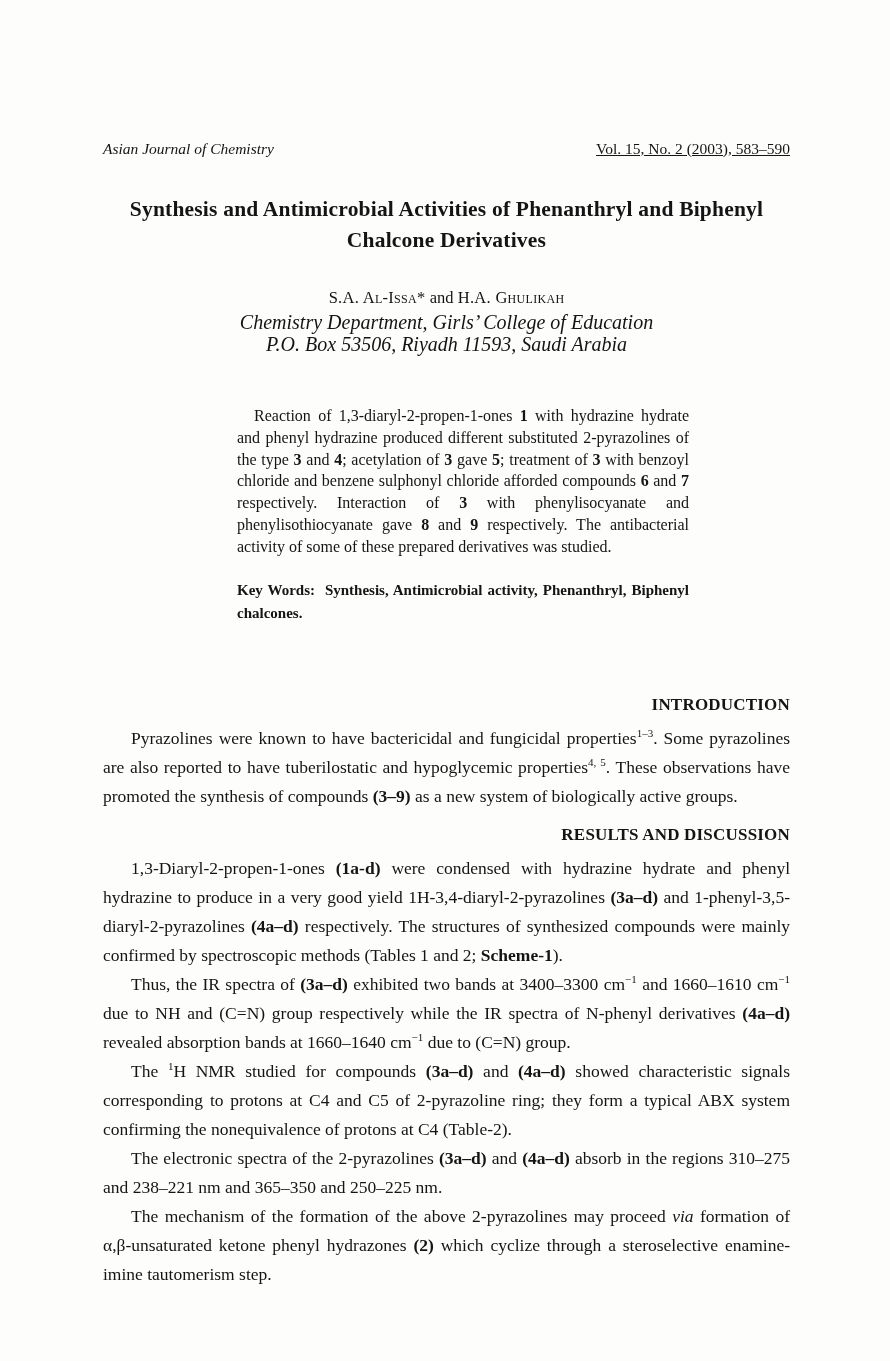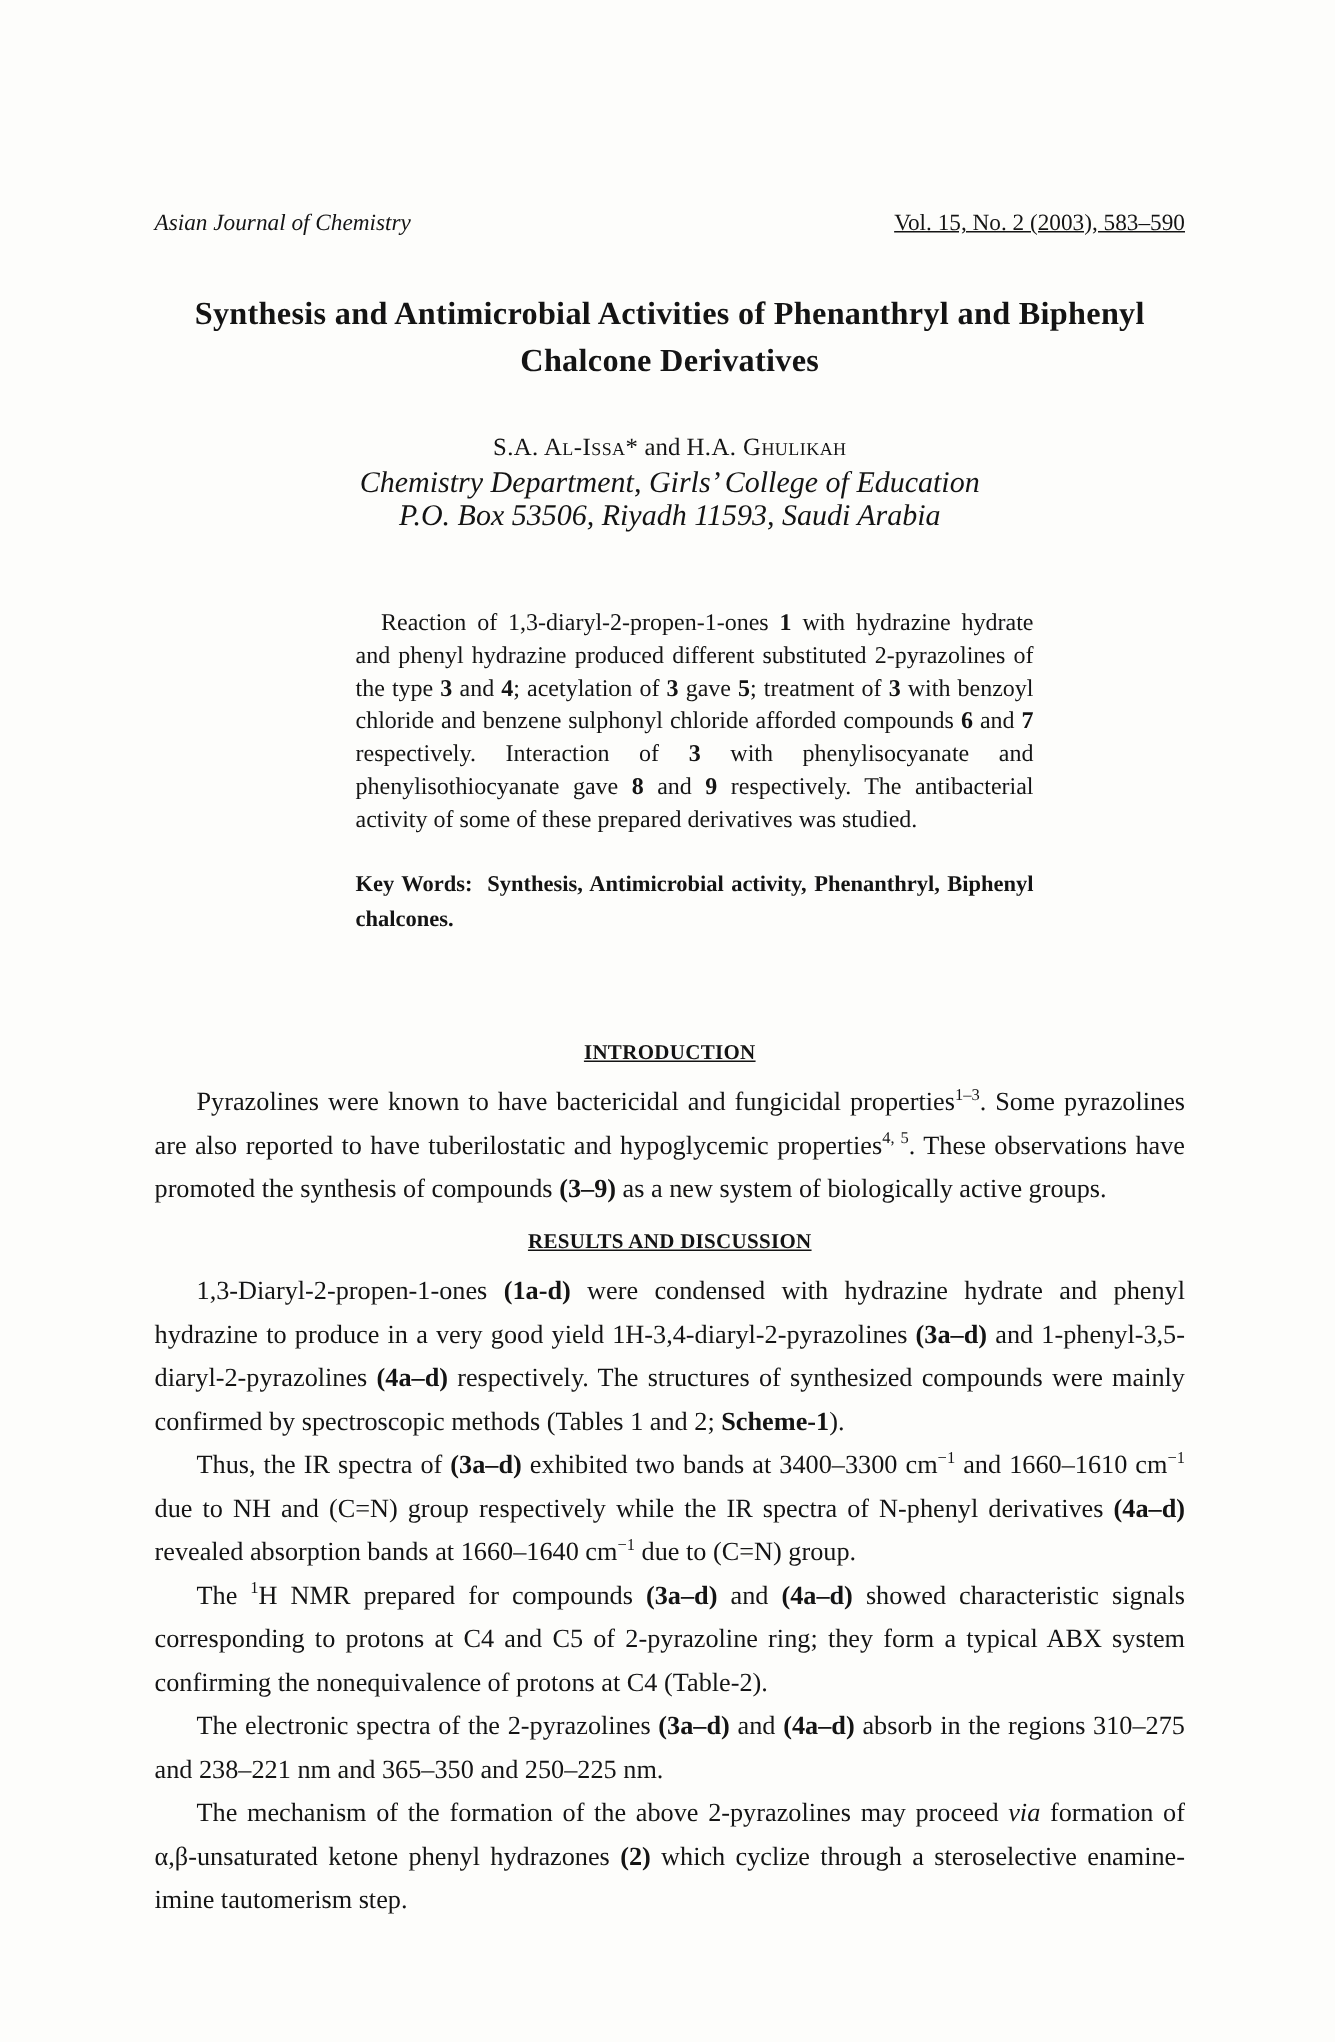--- a/index.html
+++ b/index.html
@@ -66,26 +66,25 @@
   .keywords {
     margin: 21px 0 0 134px;
     width: 452px;
     font-size: 15px;
     line-height: 23px;
     text-align: justify;
     font-weight: bold;
   }
 
   h2.section {
-    text-align: center;
-    font-size: 14px;
+    text-align: right;
+    font-size: 17px;
     font-weight: bold;
     margin: 14px 0 9px;
     letter-spacing: 0.2px;
-    text-decoration: underline;
   }
   h2.section.intro { margin-top: 70px; }
 
   p.body {
     margin: 0;
     font-size: 17.5px;
     line-height: 29px;
     text-align: justify;
     text-indent: 28px;
   }
@@ -118,17 +117,17 @@
   <div class="abstract"><span>Reaction of 1,3-diaryl-2-propen-1-ones </span><span style="font-weight: bold;">1</span><span> with hydrazine hydrate and phenyl hydrazine produced different substituted 2-pyrazolines of the type </span><span style="font-weight: bold;">3</span><span> and </span><span style="font-weight: bold;">4</span><span>; acetylation of </span><span style="font-weight: bold;">3</span><span> gave </span><span style="font-weight: bold;">5</span><span>; treatment of </span><span style="font-weight: bold;">3</span><span> with benzoyl chloride and benzene sulphonyl chloride afforded compounds </span><span style="font-weight: bold;">6</span><span> and </span><span style="font-weight: bold;">7</span><span> respectively. Interaction of </span><span style="font-weight: bold;">3</span><span> with phenylisocyanate and phenylisothiocyanate gave </span><span style="font-weight: bold;">8</span><span> and </span><span style="font-weight: bold;">9</span><span> respectively. The antibacterial activity of some of these prepared derivatives was studied.</span></div>
 
   <div class="keywords"><span style="font-weight: bold;">Key Words:&nbsp; Synthesis, Antimicrobial activity, Phenanthryl, Biphenyl chalcones.</span></div>
 
   <h2 class="section intro">INTRODUCTION</h2>
   <p class="body"><span>Pyrazolines were known to have bactericidal and fungicidal properties</span><sup>1–3</sup><span>. Some pyrazolines are also reported to have tuberilostatic and hypoglycemic properties</span><sup>4, 5</sup><span>. These observations have promoted the synthesis of compounds </span><span style="font-weight: bold;">(3–9)</span><span> as a new system of biologically active groups.</span></p>
 
   <h2 class="section">RESULTS AND DISCUSSION</h2>
   <p class="body"><span>1,3-Diaryl-2-propen-1-ones </span><span style="font-weight: bold;">(1a-d)</span><span> were condensed with hydrazine hydrate and phenyl hydrazine to produce in a very good yield 1H-3,4-diaryl-2-pyrazolines </span><span style="font-weight: bold;">(3a–d)</span><span> and 1-phenyl-3,5-diaryl-2-pyrazolines </span><span style="font-weight: bold;">(4a–d)</span><span> respectively. The structures of synthesized compounds were mainly confirmed by spectroscopic methods (Tables 1 and 2; </span><span style="font-weight: bold;">Scheme-1</span><span>).</span></p>
   <p class="body"><span>Thus, the IR spectra of </span><span style="font-weight: bold;">(3a–d)</span><span> exhibited two bands at 3400–3300 cm</span><sup>−1</sup><span> and 1660–1610 cm</span><sup>−1</sup><span> due to NH and (C=N) group respectively while the IR spectra of N-phenyl derivatives </span><span style="font-weight: bold;">(4a–d)</span><span> revealed absorption bands at 1660–1640 cm</span><sup>−1</sup><span> due to (C=N) group.</span></p>
-  <p class="body"><span>The </span><sup>1</sup><span>H NMR prepared for compounds </span><span style="font-weight: bold;">(3a–d)</span><span> and </span><span style="font-weight: bold;">(4a–d)</span><span> showed characteristic signals corresponding to protons at C4 and C5 of 2-pyrazoline ring; they form a typical ABX system confirming the nonequivalence of protons at C4 (Table-2).</span></p>
+  <p class="body"><span>The </span><sup>1</sup><span>H NMR studied for compounds </span><span style="font-weight: bold;">(3a–d)</span><span> and </span><span style="font-weight: bold;">(4a–d)</span><span> showed characteristic signals corresponding to protons at C4 and C5 of 2-pyrazoline ring; they form a typical ABX system confirming the nonequivalence of protons at C4 (Table-2).</span></p>
   <p class="body"><span>The electronic spectra of the 2-pyrazolines </span><span style="font-weight: bold;">(3a–d)</span><span> and </span><span style="font-weight: bold;">(4a–d)</span><span> absorb in the regions 310–275 and 238–221 nm and 365–350 and 250–225 nm.</span></p>
   <p class="body"><span>The mechanism of the formation of the above 2-pyrazolines may proceed </span><span style="font-style: italic;">via</span><span> formation of α,β-unsaturated ketone phenyl hydrazones </span><span style="font-weight: bold;">(2)</span><span> which cyclize through a steroselective enamine-imine tautomerism step.</span></p>
 
 </div>
 
 </body></html>

